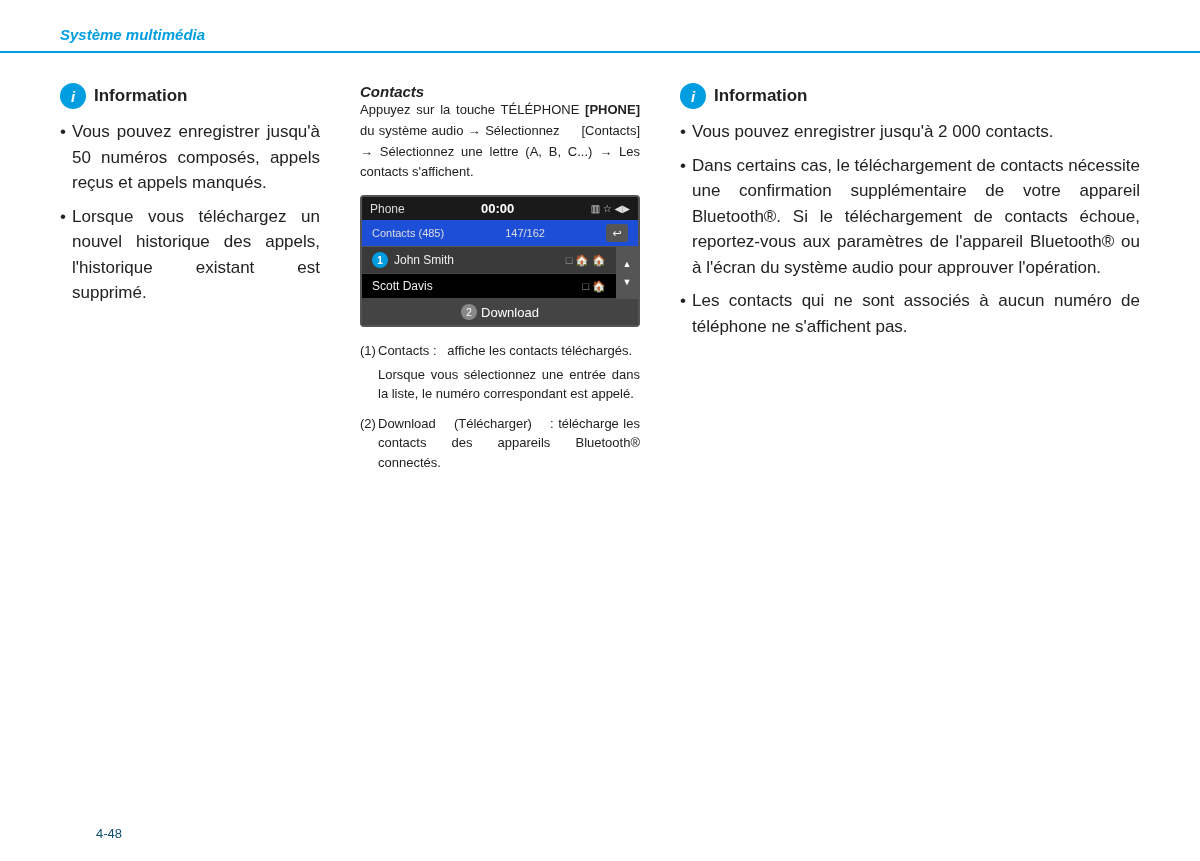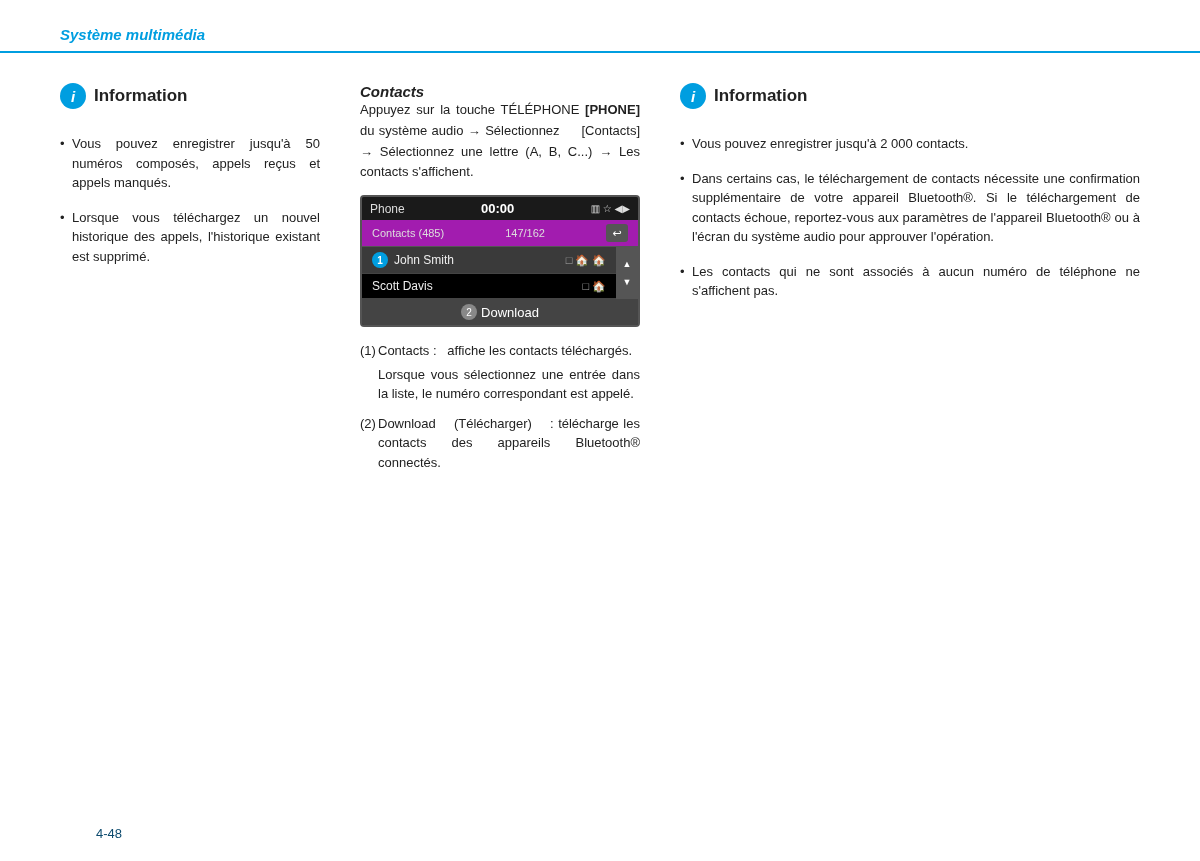--- a/index.html
+++ b/index.html
@@ -81,27 +81,26 @@
     .info-title-text {
       font-size: 17px;
       font-weight: bold;
       color: #222;
     }
     .info-bullets {
       list-style: none;
       padding: 0;
     }
     .info-bullets li {
-      font-size: 13px;
+      font-size: 17px;
       line-height: 1.5;
       text-align: justify;
       padding-left: 12px;
       position: relative;
       margin-bottom: 8px;
-      margin-top: 15px;
     }
     .info-bullets li::before {
       content: '•';
       position: absolute;
       left: 0;
       top: 0;
     }
 
     
     .contacts-heading {
@@ -138,21 +137,21 @@
     .phone-top-left { color: #ddd; font-size: 12px; }
     .phone-top-center { color: white; font-size: 13px; font-weight: bold; }
     .phone-top-right {
       display: flex;
       align-items: center;
       gap: 4px;
       color: #ddd;
       font-size: 10px;
     }
     .phone-contacts-bar {
-      background: #a21caf;
+      background: #1d4ed8;
       display: flex;
       align-items: center;
       justify-content: space-between;
       padding: 4px 10px;
       color: #ddd;
       font-size: 12px;
       border-bottom: 1px solid #555;
     }
     .contacts-count { color: #ddd; font-size: 11px; }
     .contacts-page { color: #ddd; font-size: 11px; }

